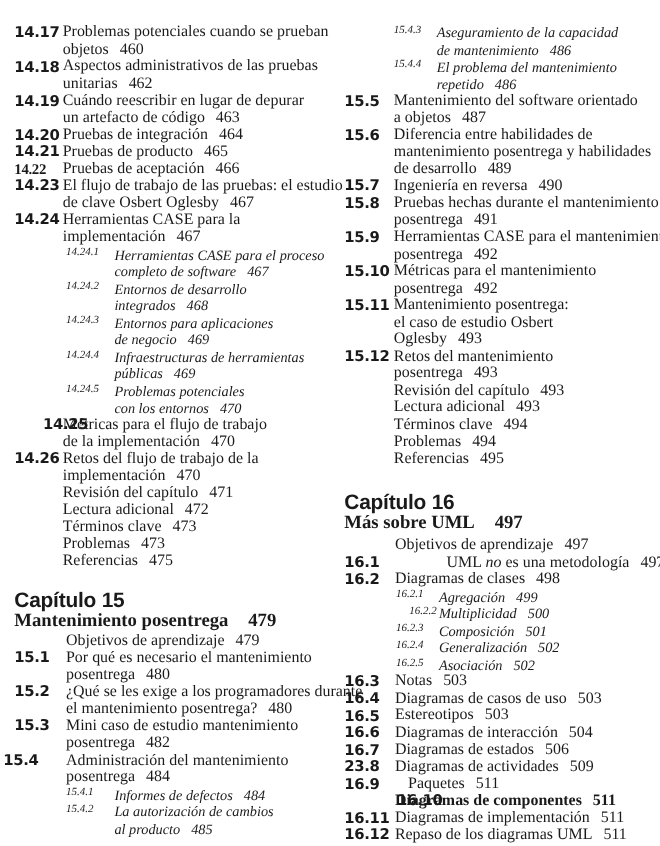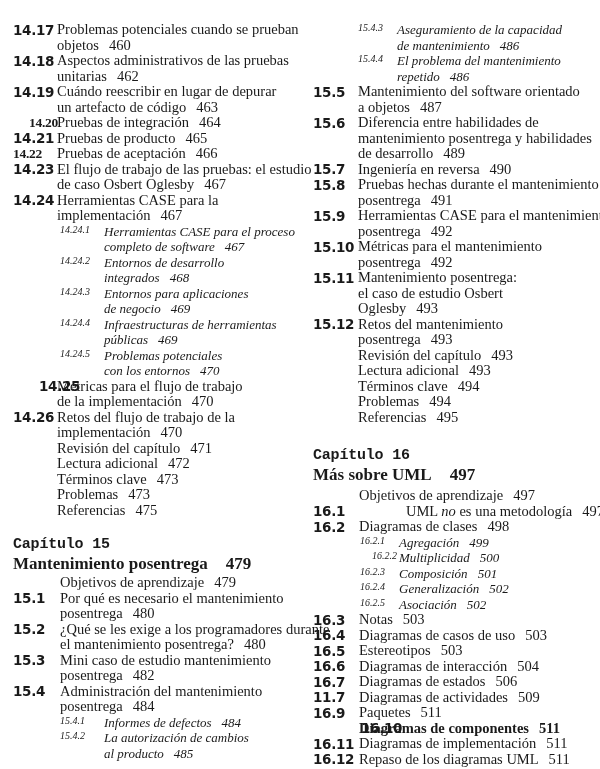--- a/index.html
+++ b/index.html
@@ -14,22 +14,22 @@
     .row { position: absolute; left: 0; width: 300px; }
     .num {
       position: absolute; font-family: "DejaVu Sans", "Liberation Sans", sans-serif;
       font-weight: bold; font-size: 13.5px; letter-spacing: -0.3px; color: #1a1a1a;
     }
     .txt { position: absolute; font-size: 14.5px; line-height: 15.5px; white-space: pre; }
     .sub { font-style: italic; font-size: 13px; line-height: 15.5px; }
     .subnum { position: absolute; font-style: italic; font-size: 10px; }
     .pg { margin-left: 10px; }
     .ch-label {
-      position: absolute; font-family: Liberation Mono, monospace;
-      font-weight: bold; font-size: 15px; letter-spacing: -0.2px;
+      position: absolute; font-family: Liberation Sans, sans-serif;
+      font-weight: bold; font-size: 19px; letter-spacing: -0.2px;
     }
     .ch-title {
       position: absolute; font-family: "Liberation Serif", serif; font-weight: bold;
       font-size: 17px; white-space: pre;
     }
   </style>
 </head>
 <body>
 
 <div class="col" id="col-left">
@@ -42,35 +42,35 @@
       <span class="num" style="left: 13px; top: -0.5px;">14.18</span>
       <div class="txt" style="left: 57px; top: 0px;"><span>Aspectos administrativos de las pruebas</span></div>
       <div class="txt" style="left: 57px; top: 15.5px;"><span>unitarias</span><span class="pg">462</span></div>
     </div>
     <div class="row" style="top: 84px;">
       <span class="num" style="left: 13px; top: -0.5px;">14.19</span>
       <div class="txt" style="left: 57px; top: 0px;"><span>Cuándo reescribir en lugar de depurar</span></div>
       <div class="txt" style="left: 57px; top: 15.5px;"><span>un artefacto de código</span><span class="pg">463</span></div>
     </div>
     <div class="row" style="top: 115px;">
-      <span class="num" style="left: 29px; top: -0.5px; font-family: Liberation Serif, serif;">14.20</span>
+      <span class="num" style="left: 13px; top: -0.5px;">14.20</span>
       <div class="txt" style="left: 57px; top: 0px;"><span>Pruebas de integración</span><span class="pg">464</span></div>
     </div>
     <div class="row" style="top: 130.5px;">
       <span class="num" style="left: 13px; top: -0.5px;">14.21</span>
       <div class="txt" style="left: 57px; top: 0px;"><span>Pruebas de producto</span><span class="pg">465</span></div>
     </div>
     <div class="row" style="top: 146px;">
       <span class="num" style="left: 13px; top: -0.5px; font-family: Liberation Serif, serif;">14.22</span>
       <div class="txt" style="left: 57px; top: 0px;"><span>Pruebas de aceptación</span><span class="pg">466</span></div>
     </div>
     <div class="row" style="top: 161.5px;">
       <span class="num" style="left: 13px; top: -0.5px;">14.23</span>
       <div class="txt" style="left: 57px; top: 0px; font-family: Liberation Serif, serif;"><span>El flujo de trabajo de las pruebas: el estudio</span></div>
-      <div class="txt" style="left: 57px; top: 15.5px;"><span>de caso Osbert Oglesby</span><span class="pg">467</span></div>
+      <div class="txt" style="left: 57px; top: 15.5px;"><span>de clave Osbert Oglesby</span><span class="pg">467</span></div>
     </div>
     <div class="row" style="top: 192.5px;">
       <span class="num" style="left: 13px; top: -0.5px;">14.24</span>
       <div class="txt" style="left: 57px; top: 0px;"><span>Herramientas CASE para la</span></div>
       <div class="txt" style="left: 57px; top: 15.5px;"><span>implementación</span><span class="pg">467</span></div>
     </div>
     <div class="row" style="top: 223.5px;">
       <span class="subnum" style="left: 60px; top: 0px;">14.24.1</span>
       <div class="txt sub" style="left: 104px; top: 0px;"><span>Herramientas CASE para el proceso</span></div>
       <div class="txt sub" style="left: 104px; top: 15.5px;"><span>completo de software</span><span class="pg">467</span></div>
@@ -134,21 +134,21 @@
       <span class="num" style="left: 13px; top: -0.5px;">15.2</span>
       <div class="txt" style="left: 60px; top: 0px;"><span>¿Qué se les exige a los programadores durante</span></div>
       <div class="txt" style="left: 60px; top: 15.5px;"><span>el mantenimiento posentrega?</span><span class="pg">480</span></div>
     </div>
     <div class="row" style="top: 652.5px;">
       <span class="num" style="left: 13px; top: -0.5px;">15.3</span>
       <div class="txt" style="left: 60px; top: 0px;"><span>Mini caso de estudio mantenimiento</span></div>
       <div class="txt" style="left: 60px; top: 15.5px;"><span>posentrega</span><span class="pg">482</span></div>
     </div>
     <div class="row" style="top: 683.5px;">
-      <span class="num" style="left: 13px; top: -0.5px;">15.4</span>
+      <span class="num" style="left: 3px; top: -0.5px;">15.4</span>
       <div class="txt" style="left: 60px; top: 0px;"><span>Administración del mantenimiento</span></div>
       <div class="txt" style="left: 60px; top: 15.5px;"><span>posentrega</span><span class="pg">484</span></div>
     </div>
     <div class="row" style="top: 714.5px;">
       <span class="subnum" style="left: 60px; top: 0px;">15.4.1</span>
       <div class="txt sub" style="left: 104px; top: 0px;"><span>Informes de defectos</span><span class="pg">484</span></div>
     </div>
     <div class="row" style="top: 730px;">
       <span class="subnum" style="left: 60px; top: 0px;">15.4.2</span>
       <div class="txt sub" style="left: 104px; top: 0px;"><span>La autorización de cambios</span></div>
@@ -269,26 +269,26 @@
     </div>
     <div class="row" style="top: 658.5px;">
       <span class="num" style="left: 13px; top: -0.5px;">16.6</span>
       <div class="txt" style="left: 59px; top: 0px;"><span>Diagramas de interacción</span><span class="pg">504</span></div>
     </div>
     <div class="row" style="top: 674px;">
       <span class="num" style="left: 13px; top: -0.5px;">16.7</span>
       <div class="txt" style="left: 59px; top: 0px;"><span>Diagramas de estados</span><span class="pg">506</span></div>
     </div>
     <div class="row" style="top: 689.5px;">
-      <span class="num" style="left: 13px; top: -0.5px;">11.7</span>
+      <span class="num" style="left: 13px; top: -0.5px;">23.8</span>
       <div class="txt" style="left: 59px; top: 0px;"><span>Diagramas de actividades</span><span class="pg">509</span></div>
     </div>
     <div class="row" style="top: 705px;">
       <span class="num" style="left: 13px; top: -0.5px;">16.9</span>
-      <div class="txt" style="left: 59px; top: 0px;"><span>Paquetes</span><span class="pg">511</span></div>
+      <div class="txt" style="left: 71px; top: 0px;"><span>Paquetes</span><span class="pg">511</span></div>
     </div>
     <div class="row" style="top: 720.5px;">
       <span class="num" style="left: 13px; top: -0.5px; margin-left: 48px;">16.10</span>
       <div class="txt" style="left: 59px; top: 0px; font-weight: bold;"><span>Diagramas de componentes</span><span class="pg">511</span></div>
     </div>
     <div class="row" style="top: 736px;">
       <span class="num" style="left: 13px; top: -0.5px;">16.11</span>
       <div class="txt" style="left: 59px; top: 0px;"><span>Diagramas de implementación</span><span class="pg">511</span></div>
     </div>
     <div class="row" style="top: 751.5px;">

